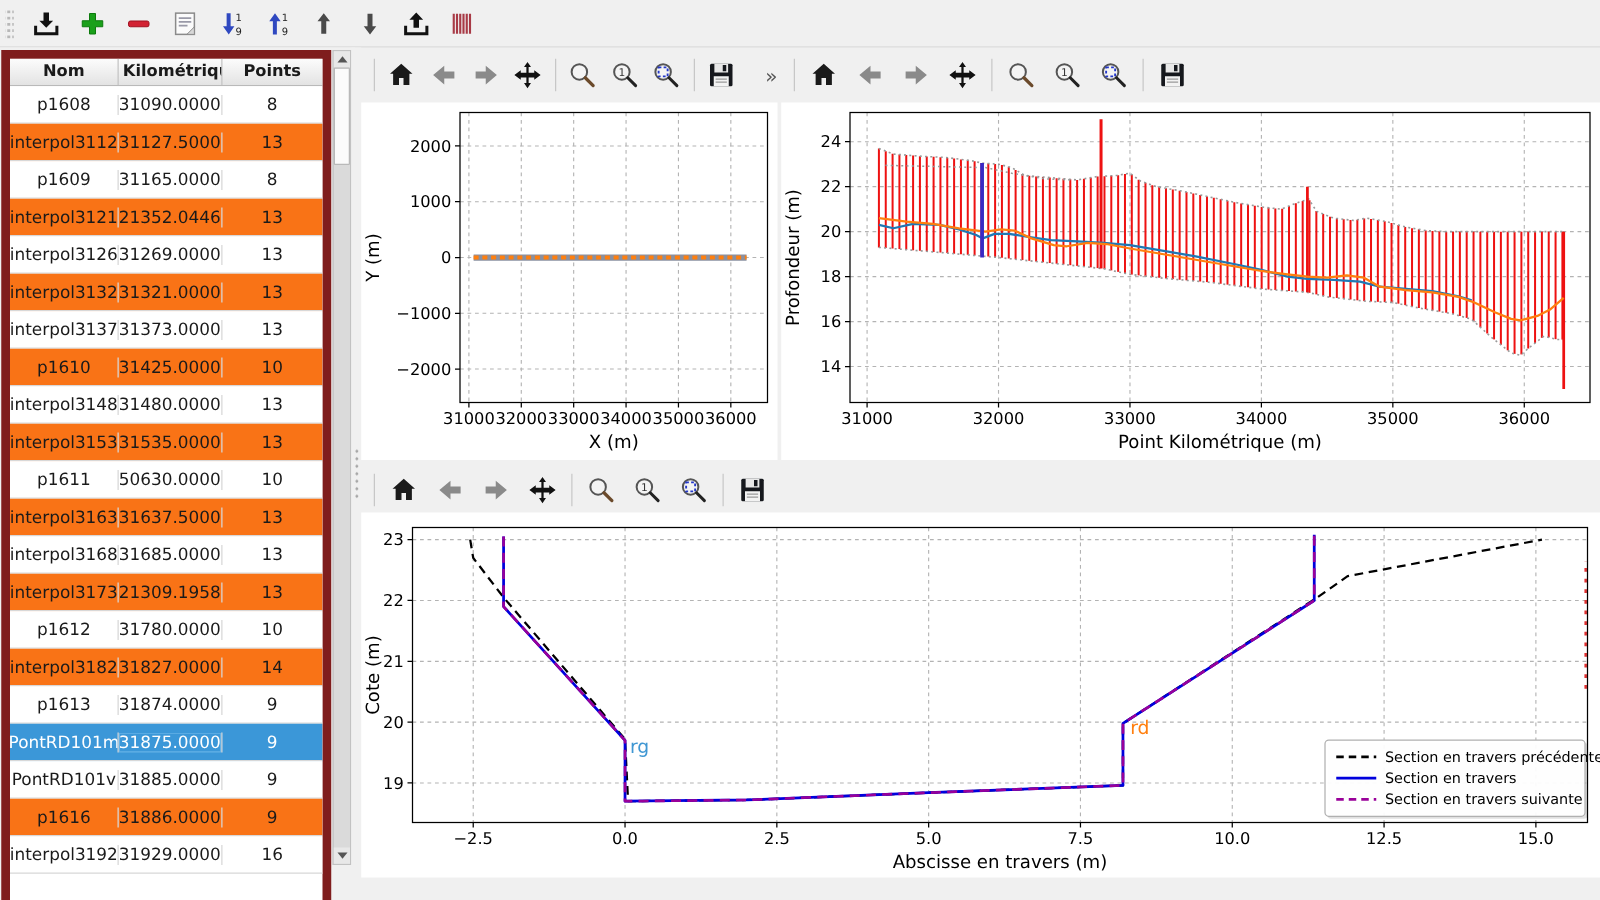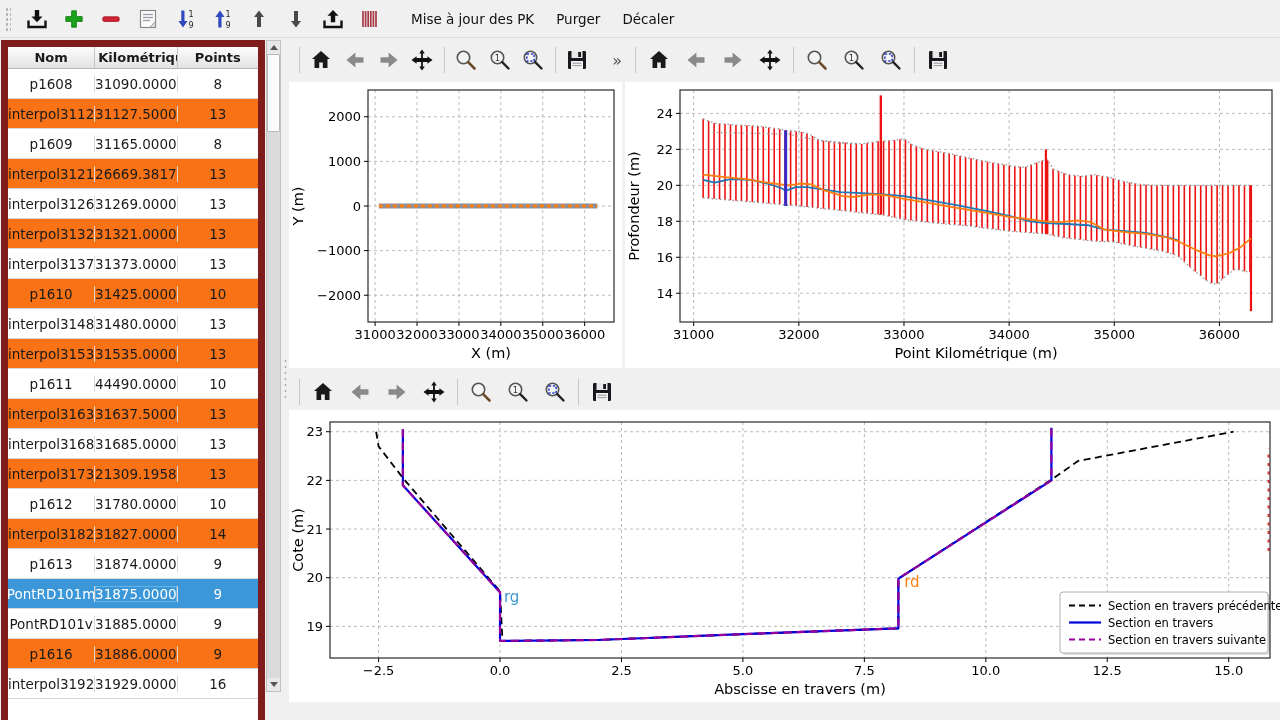--- a/index.html
+++ b/index.html
@@ -117,25 +117,20 @@
               <line x1="5" y1="4" x2="5" y2="20"></line>
               <line x1="7.6" y1="4" x2="7.6" y2="20"></line>
               <line x1="10.2" y1="4" x2="10.2" y2="20"></line>
               <line x1="12.8" y1="4" x2="12.8" y2="20"></line>
               <line x1="15.4" y1="4" x2="15.4" y2="20"></line>
               <line x1="18" y1="4" x2="18" y2="20"></line>
             </g>
           </svg>
         </div>
       </div>
-    <div id="main-toolbar-texts" style="display:flex;gap:4px;margin-left:10px;">
-        <div class="tb-text">Mise à jour des PK</div>
-        <div class="tb-text">Purger</div>
-        <div class="tb-text">Décaler</div>
-      </div>
   </div>
 
   <div id="left-panel">
     <div id="table-frame">
       <div class="thead">
         <div class="th">Nom</div>
         <div class="th">t Kilométriqu</div>
         <div class="th">Points</div>
       </div>
       <div id="table-body">
@@ -149,21 +144,21 @@
             <div class="cell c1">31127.5000</div>
             <div class="cell c2">13</div>
           </div>
           <div class="row">
             <div class="cell c0">p1609</div>
             <div class="cell c1">31165.0000</div>
             <div class="cell c2">8</div>
           </div>
           <div class="row alt">
             <div class="cell c0">interpol3121</div>
-            <div class="cell c1">26669.3817</div>
+            <div class="cell c1">21352.0446</div>
             <div class="cell c2">13</div>
           </div>
           <div class="row">
             <div class="cell c0">interpol3126</div>
             <div class="cell c1">31269.0000</div>
             <div class="cell c2">13</div>
           </div>
           <div class="row alt">
             <div class="cell c0">interpol3132</div>
             <div class="cell c1">31321.0000</div>
@@ -184,21 +179,21 @@
             <div class="cell c1">31480.0000</div>
             <div class="cell c2">13</div>
           </div>
           <div class="row alt">
             <div class="cell c0">interpol3153</div>
             <div class="cell c1">31535.0000</div>
             <div class="cell c2">13</div>
           </div>
           <div class="row">
             <div class="cell c0">p1611</div>
-            <div class="cell c1">44490.0000</div>
+            <div class="cell c1">50630.0000</div>
             <div class="cell c2">10</div>
           </div>
           <div class="row alt">
             <div class="cell c0">interpol3163</div>
             <div class="cell c1">31637.5000</div>
             <div class="cell c2">13</div>
           </div>
           <div class="row">
             <div class="cell c0">interpol3168</div>
             <div class="cell c1">31685.0000</div>

